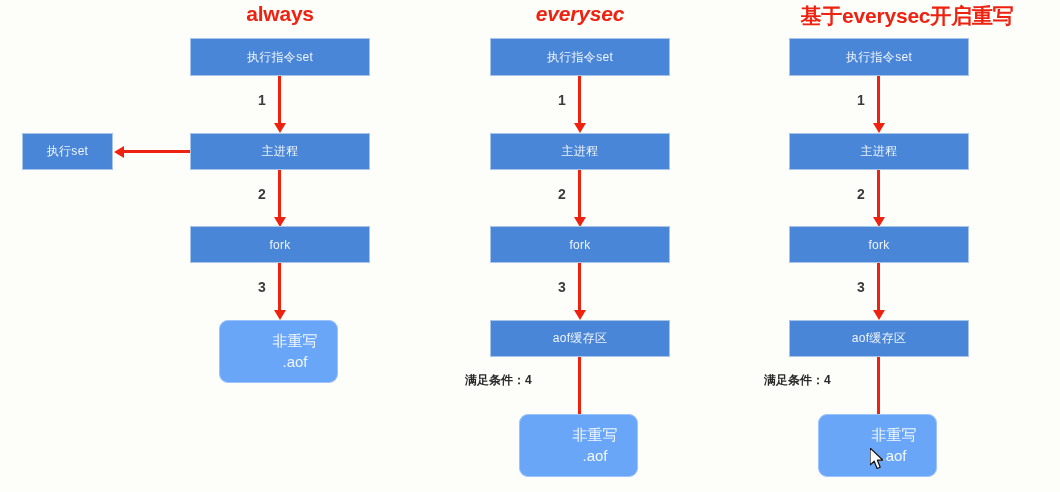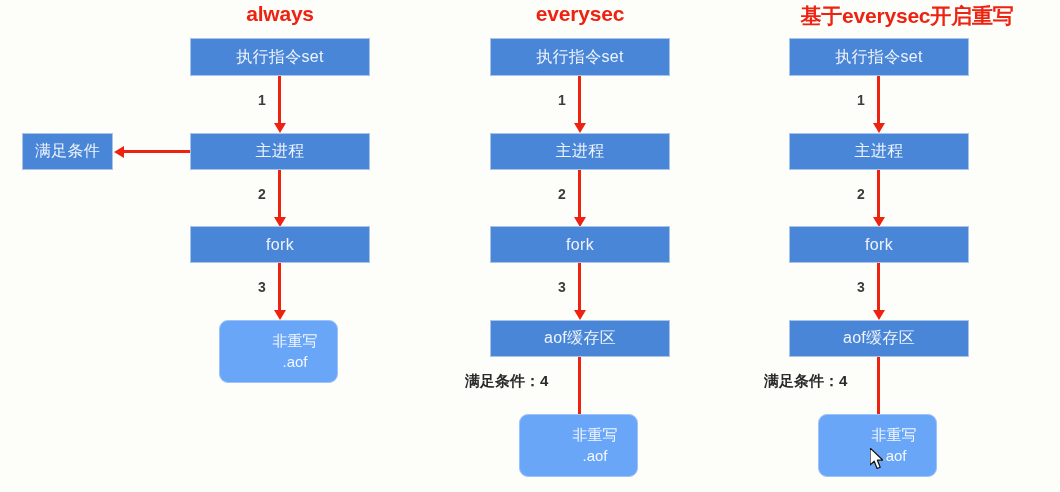--- a/index.html
+++ b/index.html
@@ -26,21 +26,21 @@
     font-size: 21px;
     text-align: center;
     white-space: nowrap;
     letter-spacing: -0.2px;
   }
   .proc-box {
     position: absolute;
     background: #4a86d8;
     border: 1px solid #a8c4e8;
     color: #eef4fc;
-    font-size: 16px;
+    font-size: 12px;
     display: flex;
     align-items: center;
     justify-content: center;
     text-align: center;
     box-sizing: border-box;
     letter-spacing: 0.3px;
   }
   .doc-box {
     position: absolute;
     background: #6aa6f8;
@@ -96,21 +96,21 @@
   .step-label {
     position: absolute;
     color: #3c3c3c;
     font-size: 14px;
     font-weight: bold;
     white-space: nowrap;
   }
   .cond-label {
     position: absolute;
     color: #2a2a2a;
-    font-size: 15px;
+    font-size: 12px;
     font-weight: bold;
     white-space: nowrap;
   }
   .cursor {
     position: absolute;
     width: 17px;
     height: 23px;
     pointer-events: none;
   }
 </style>
@@ -121,38 +121,38 @@
 
   <div class="col-title" style="left:190px; top:2px; width:180px;">always</div>
 
   <div class="proc-box" style="left:190px; top:38px; width:180px; height:38px;">执行指令set</div>
 
   <div class="arrow-v" style="left:278px; top:76px; height:48px;"></div>
   <div class="step-label" style="left:258px; top:92px;">1</div>
 
   <div class="proc-box" style="left:190px; top:133px; width:180px; height:37px;">主进程</div>
 
-  <div class="proc-box" style="left:22px; top:133px; width:91px; height:37px;">满足条件</div>
+  <div class="proc-box" style="left:22px; top:133px; width:91px; height:37px;">执行set</div>
 
   <div class="arrow-h-left" style="left:123px; top:150px; width:67px;"></div>
 
   <div class="arrow-v" style="left:278px; top:170px; height:48px;"></div>
   <div class="step-label" style="left:258px; top:186px;">2</div>
 
   <div class="proc-box" style="left:190px; top:226px; width:180px; height:37px;">fork</div>
 
   <div class="arrow-v" style="left:278px; top:263px; height:48px;"></div>
   <div class="step-label" style="left:258px; top:279px;">3</div>
 
   <div class="doc-box" style="left:219px; top:320px; width:119px; height:63px;">
     <span>非重写</span>
     <span class="doc-line2">.aof</span>
   </div>
 
-  <div class="col-title" style="left:490px; top:2px; width:180px;">everysec</div>
+  <div class="col-title" style="left:490px; top:2px; width:180px;font-style:italic;">everysec</div>
 
   <div class="proc-box" style="left:490px; top:38px; width:180px; height:38px;">执行指令set</div>
 
   <div class="arrow-v" style="left:578px; top:76px; height:48px;"></div>
   <div class="step-label" style="left:558px; top:92px;">1</div>
 
   <div class="proc-box" style="left:490px; top:133px; width:180px; height:37px;">主进程</div>
 
   <div class="arrow-v" style="left:578px; top:170px; height:48px;"></div>
   <div class="step-label" style="left:558px; top:186px;">2</div>

